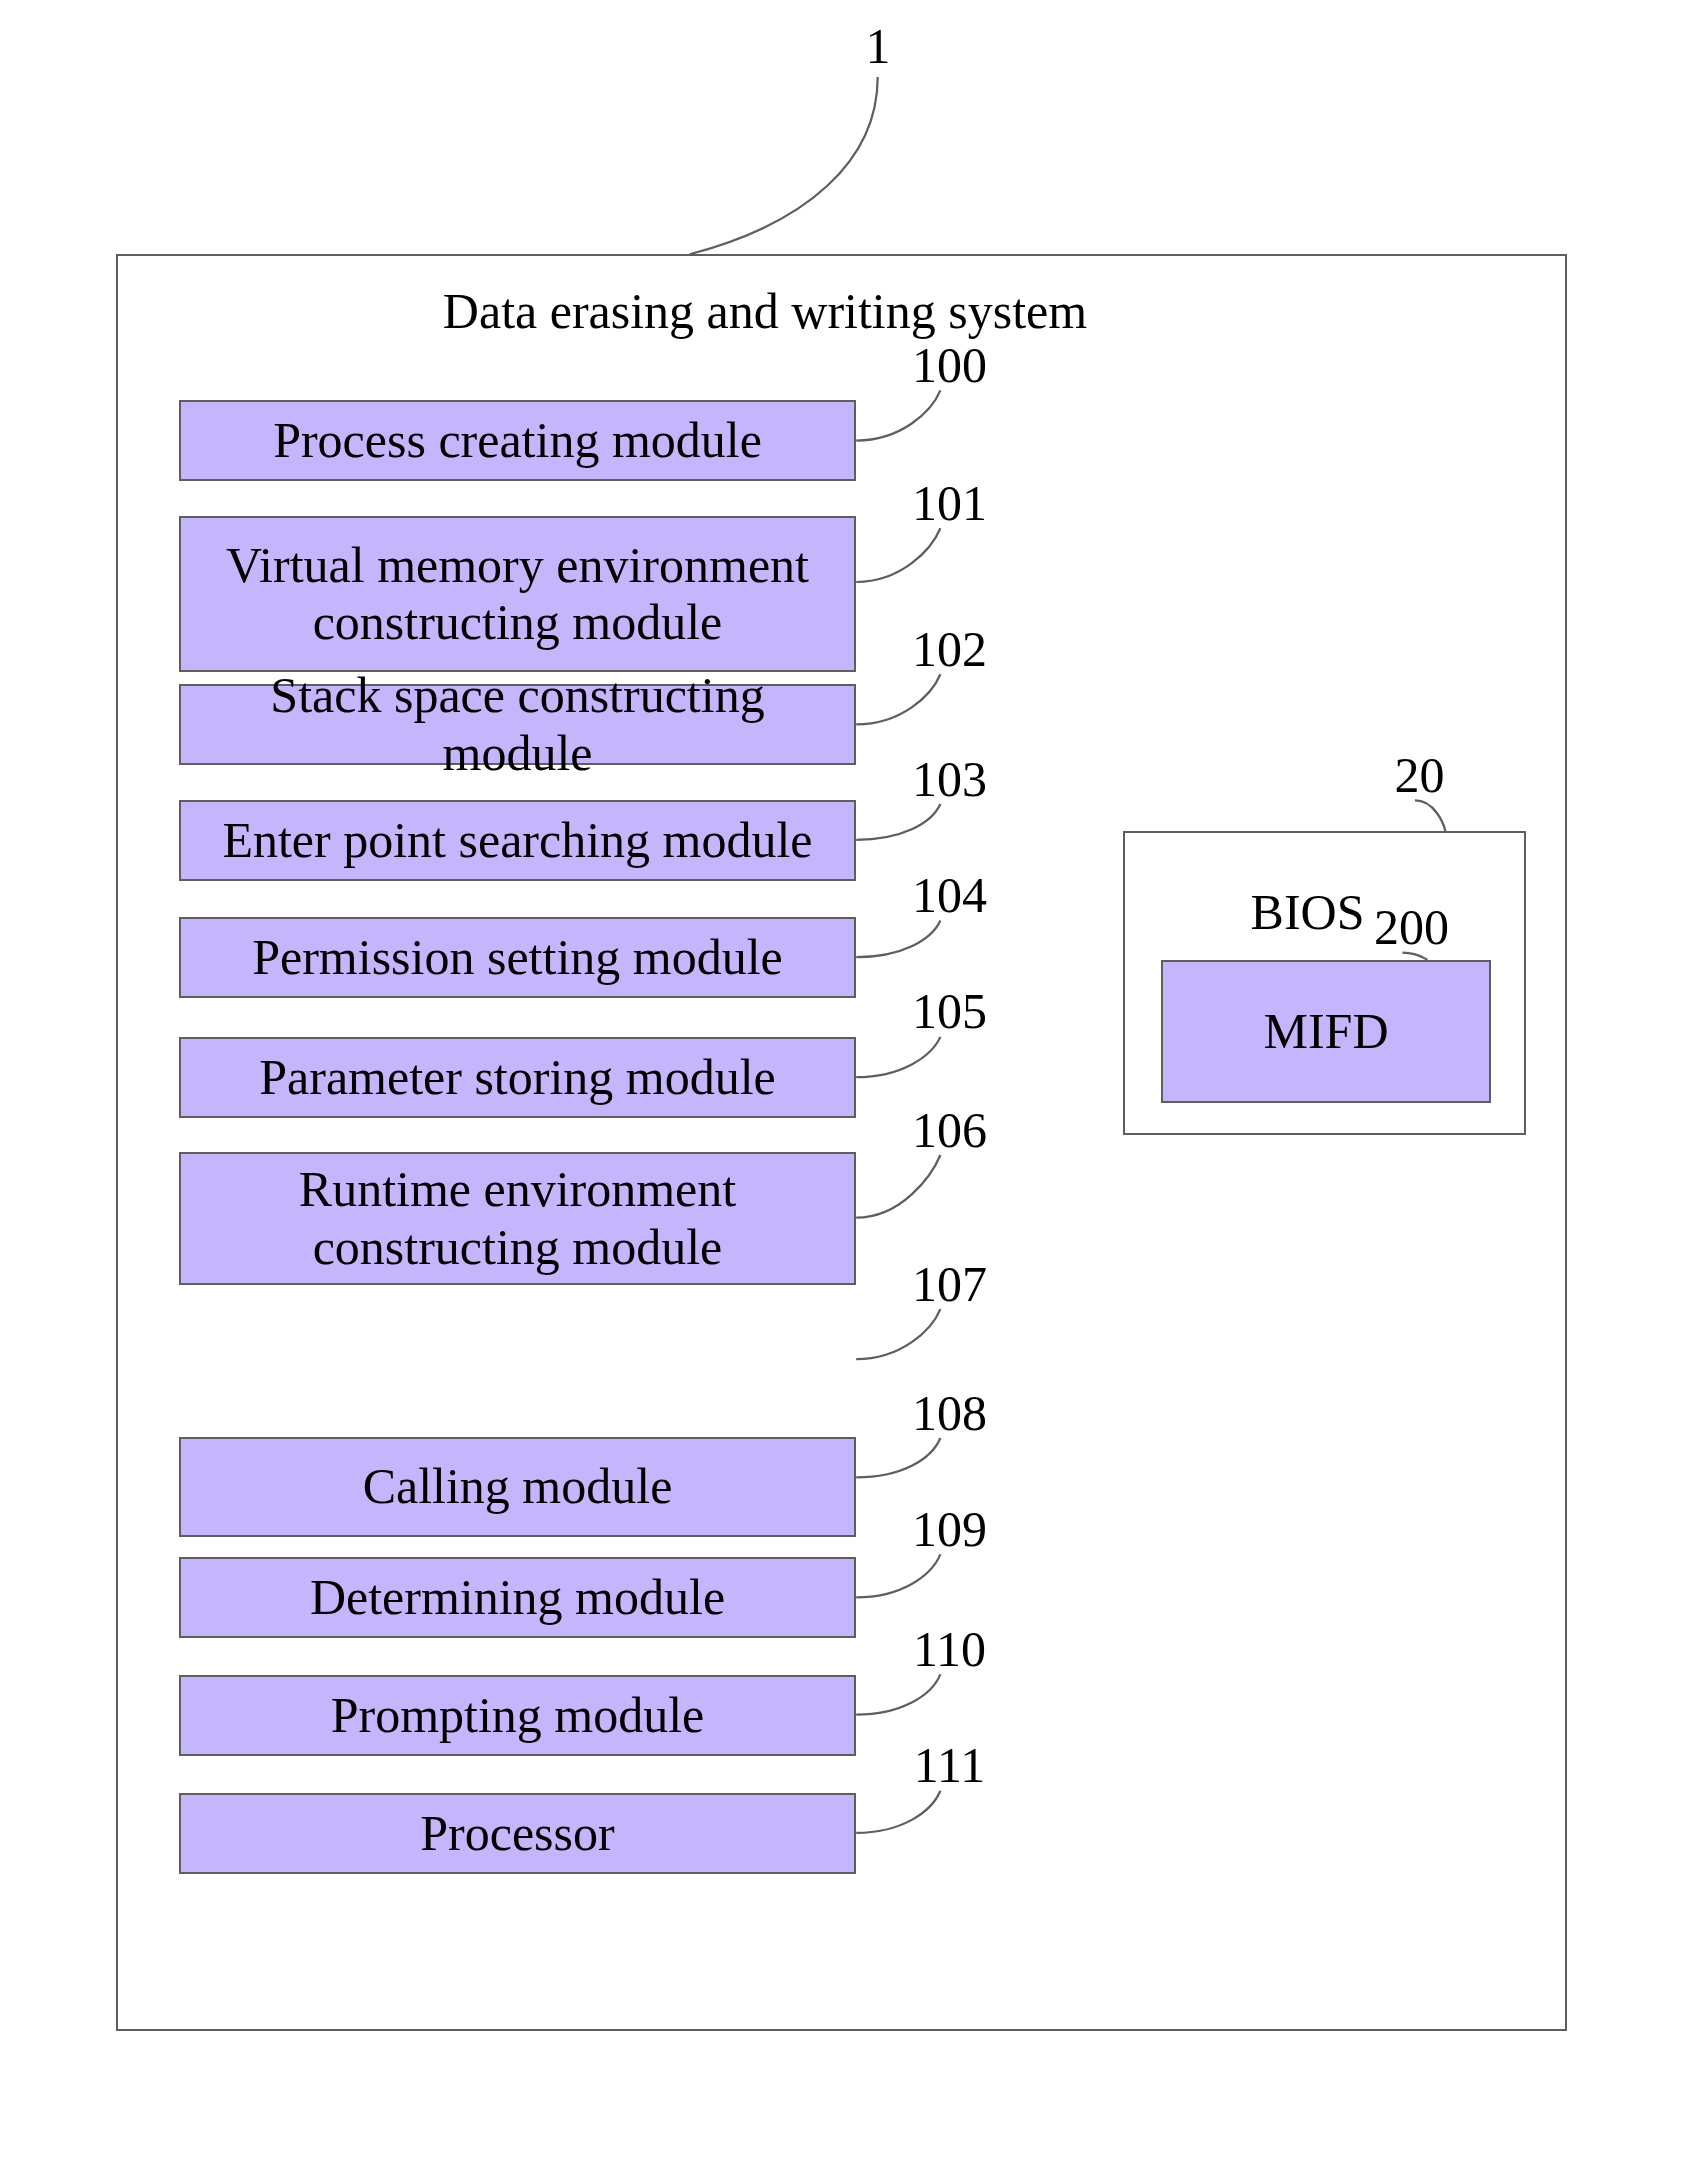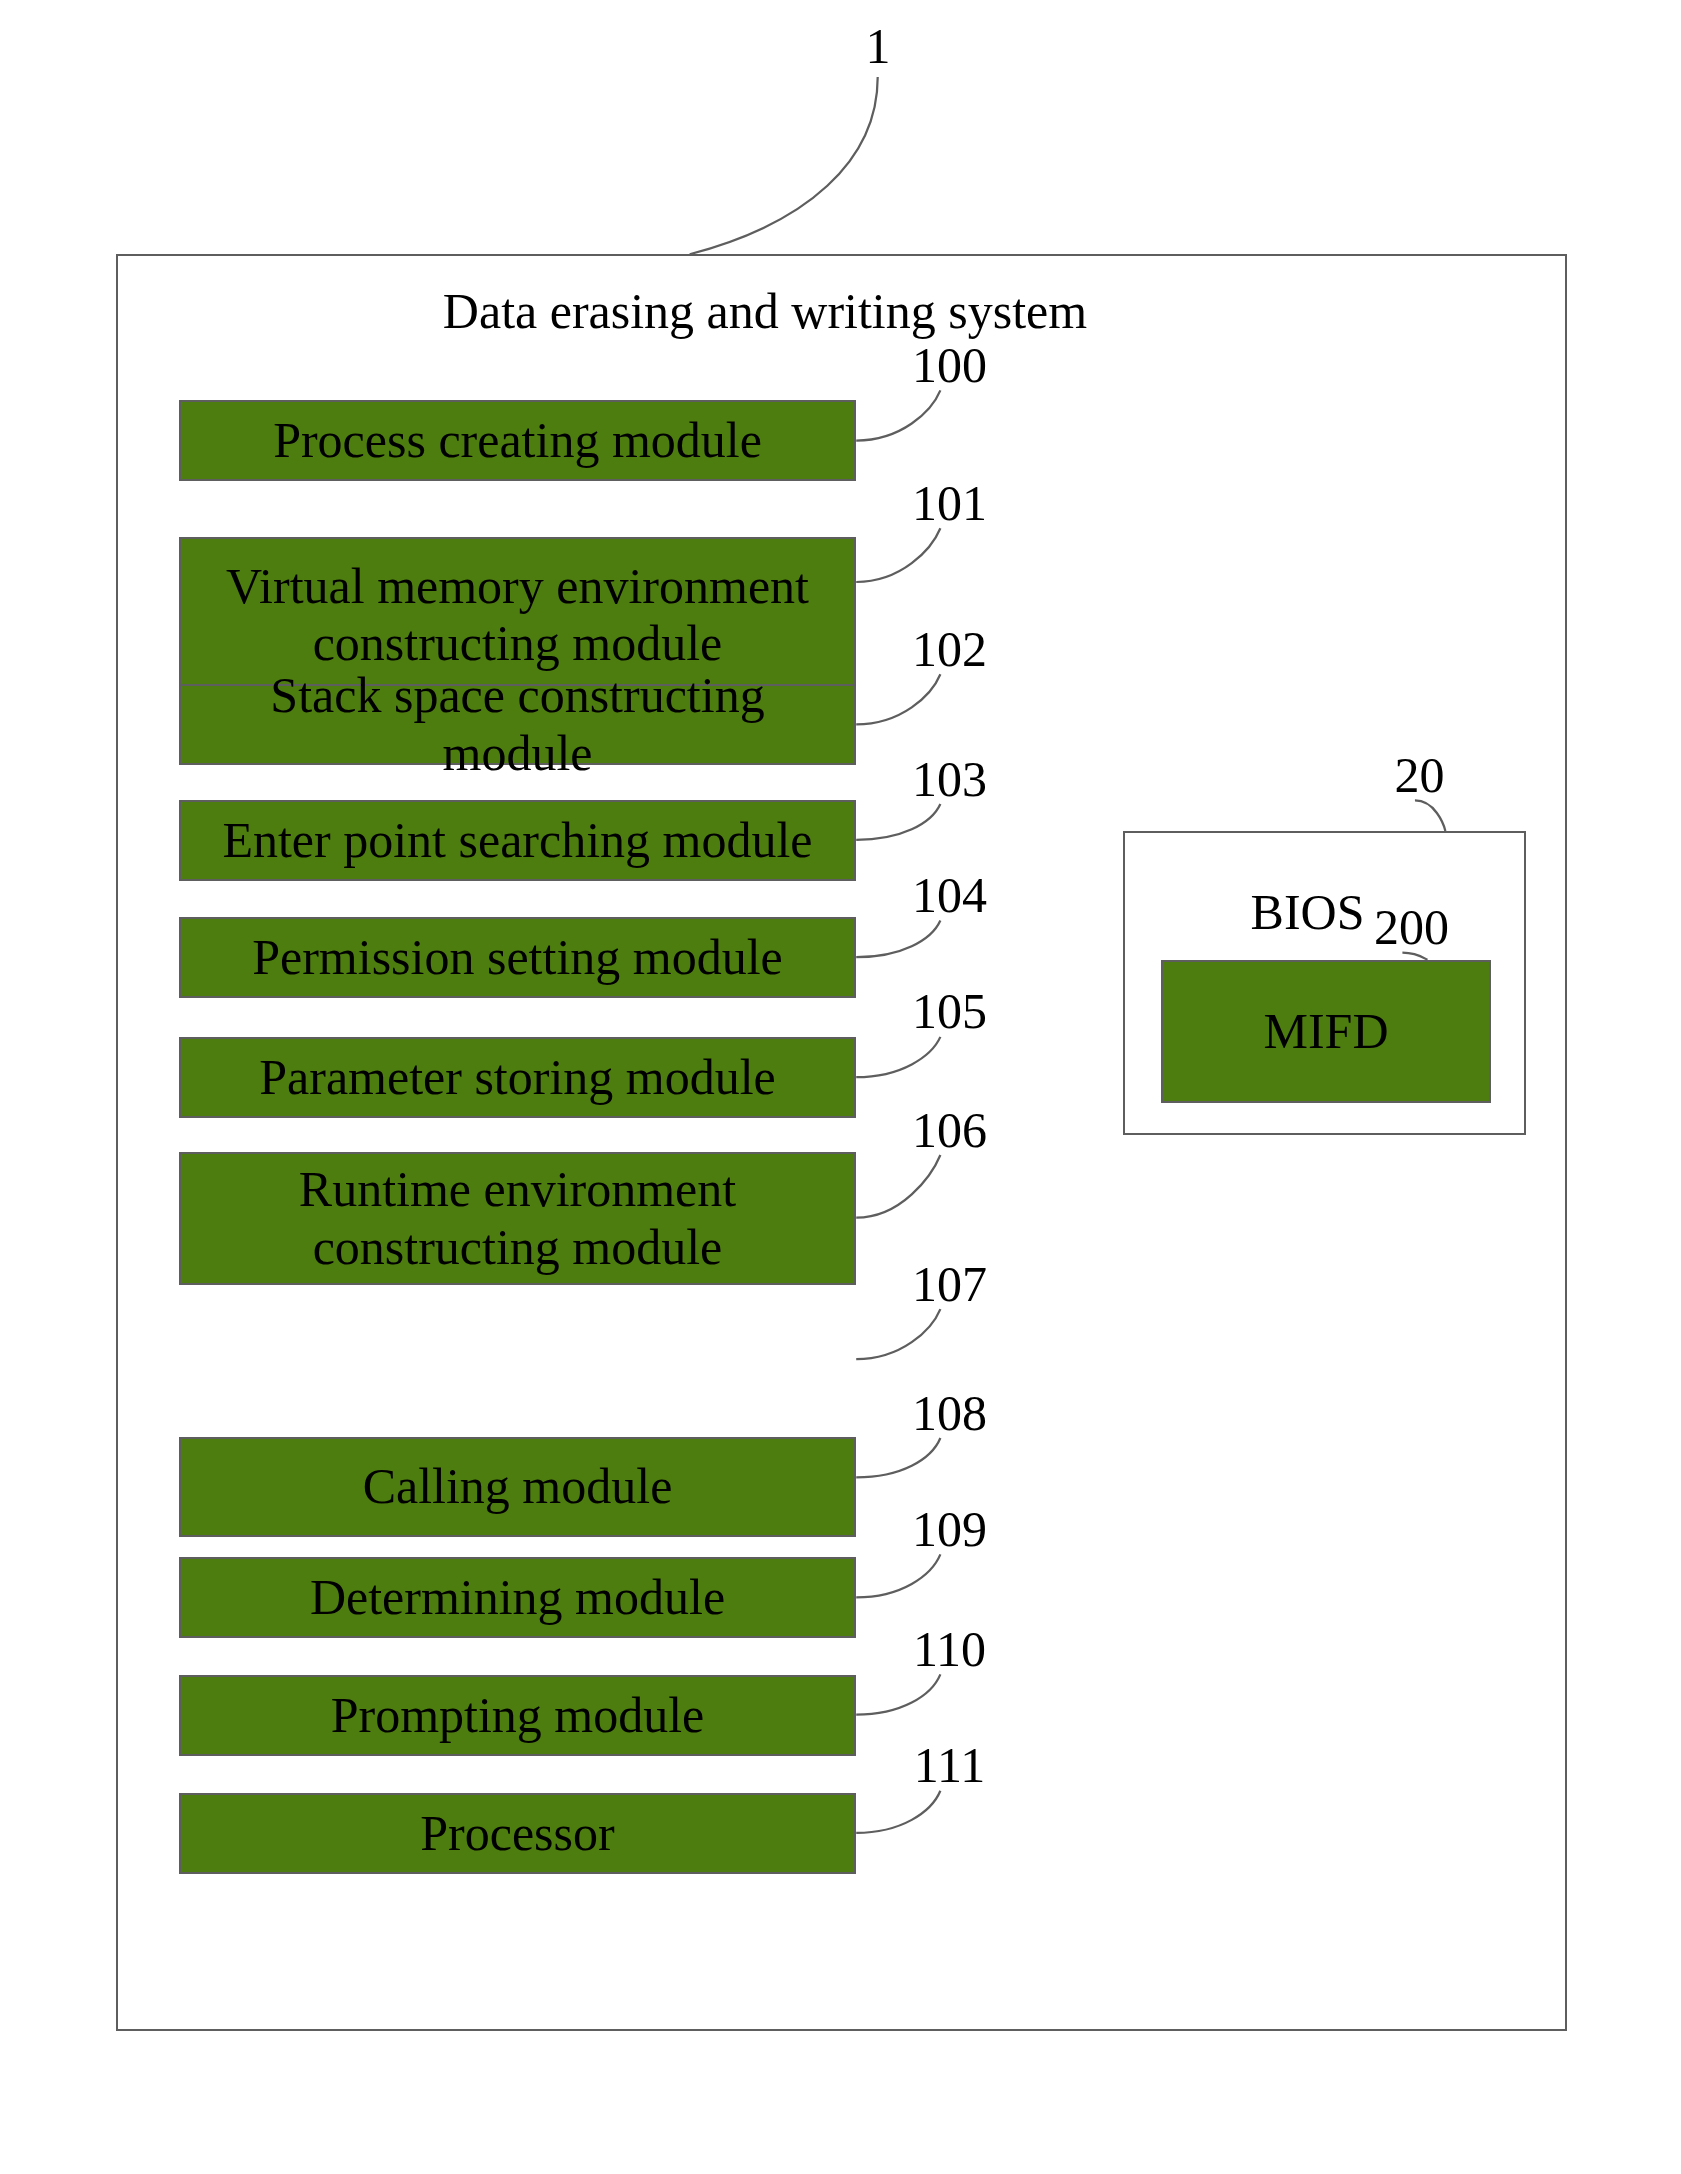--- a/index.html
+++ b/index.html
@@ -27,21 +27,21 @@
     border: 2.2px solid #5e5e5e;
     box-sizing: border-box;
     display: flex;
     align-items: center;
     justify-content: center;
     text-align: center;
     font-size: 50px;
     color: #000000;
     line-height: 1.15;
     padding: 3.6px 9px;
-    background: #4d7c0f;
+    background: #c4b5fd;
   }
   .box.two-line {
     padding: 7.2px 9px;
   }
   .outer-box {
     position: absolute;
     border: 2.2px solid #5e5e5e;
     box-sizing: border-box;
     background: transparent;
   }
@@ -63,21 +63,21 @@
 
   <div class="outer-box" style="left:116px; top:254px; width:1451px; height:1777px;"></div>
 
   <div class="label" style="left:407px; top:283px; width:716px;">Data erasing and writing system</div>
 
   <div class="box" style="left:179px; top:400px; width:677px; height:81px;">
     <span>Process creating module</span>
   </div>
   <div class="label" style="left:896px; top:337px; width:107px;">100</div>
 
-  <div class="box two-line" style="left:179px; top:516px; width:677px; height:156px;margin-top:21px;">
+  <div class="box two-line" style="left:179px; top:516px; width:677px; height:156px;">
     <span>Virtual memory environment
 constructing module</span>
   </div>
   <div class="label" style="left:896px; top:475px; width:107px;">101</div>
 
   <div class="box" style="left:179px; top:684px; width:677px; height:81px;">
     <span>Stack space constructing module</span>
   </div>
   <div class="label" style="left:896px; top:621px; width:107px;">102</div>
 

